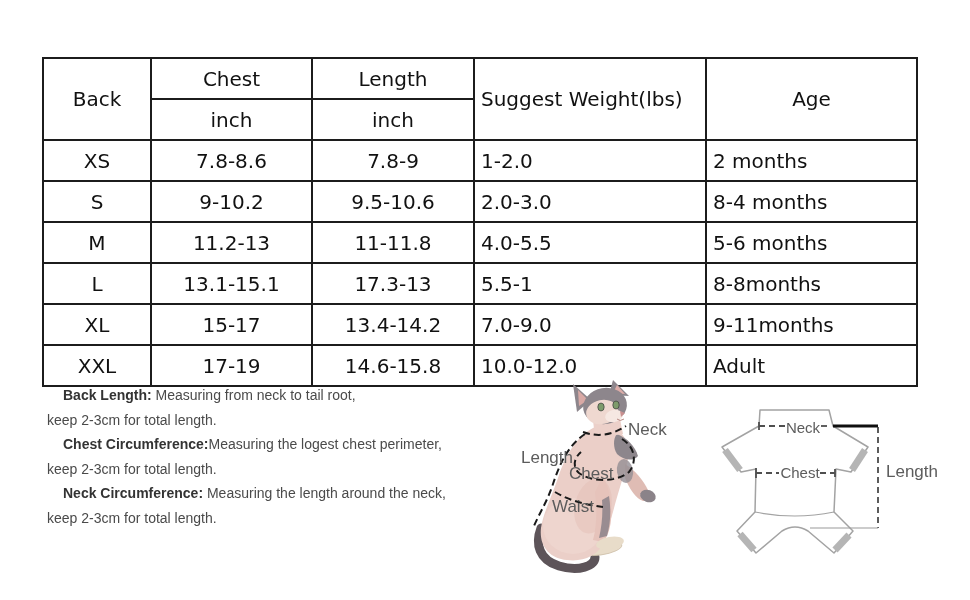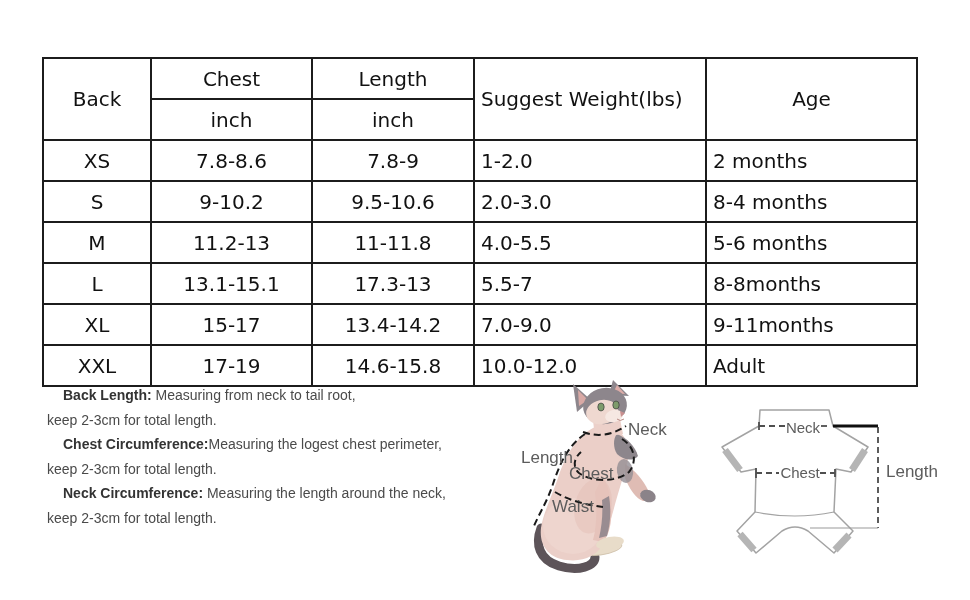--- a/index.html
+++ b/index.html
@@ -66,21 +66,21 @@
     <td>M</td>
     <td>11.2-13</td>
     <td>11-11.8</td>
     <td class="al">4.0-5.5</td>
     <td class="al">5-6 months</td>
   </tr>
   <tr>
     <td>L</td>
     <td>13.1-15.1</td>
     <td>17.3-13</td>
-    <td class="al">5.5-7</td>
+    <td class="al">5.5-1</td>
     <td class="al">8-8months</td>
   </tr>
   <tr>
     <td>XL</td>
     <td>15-17</td>
     <td>13.4-14.2</td>
     <td class="al">7.0-9.0</td>
     <td class="al">9-11months</td>
   </tr>
   <tr>

